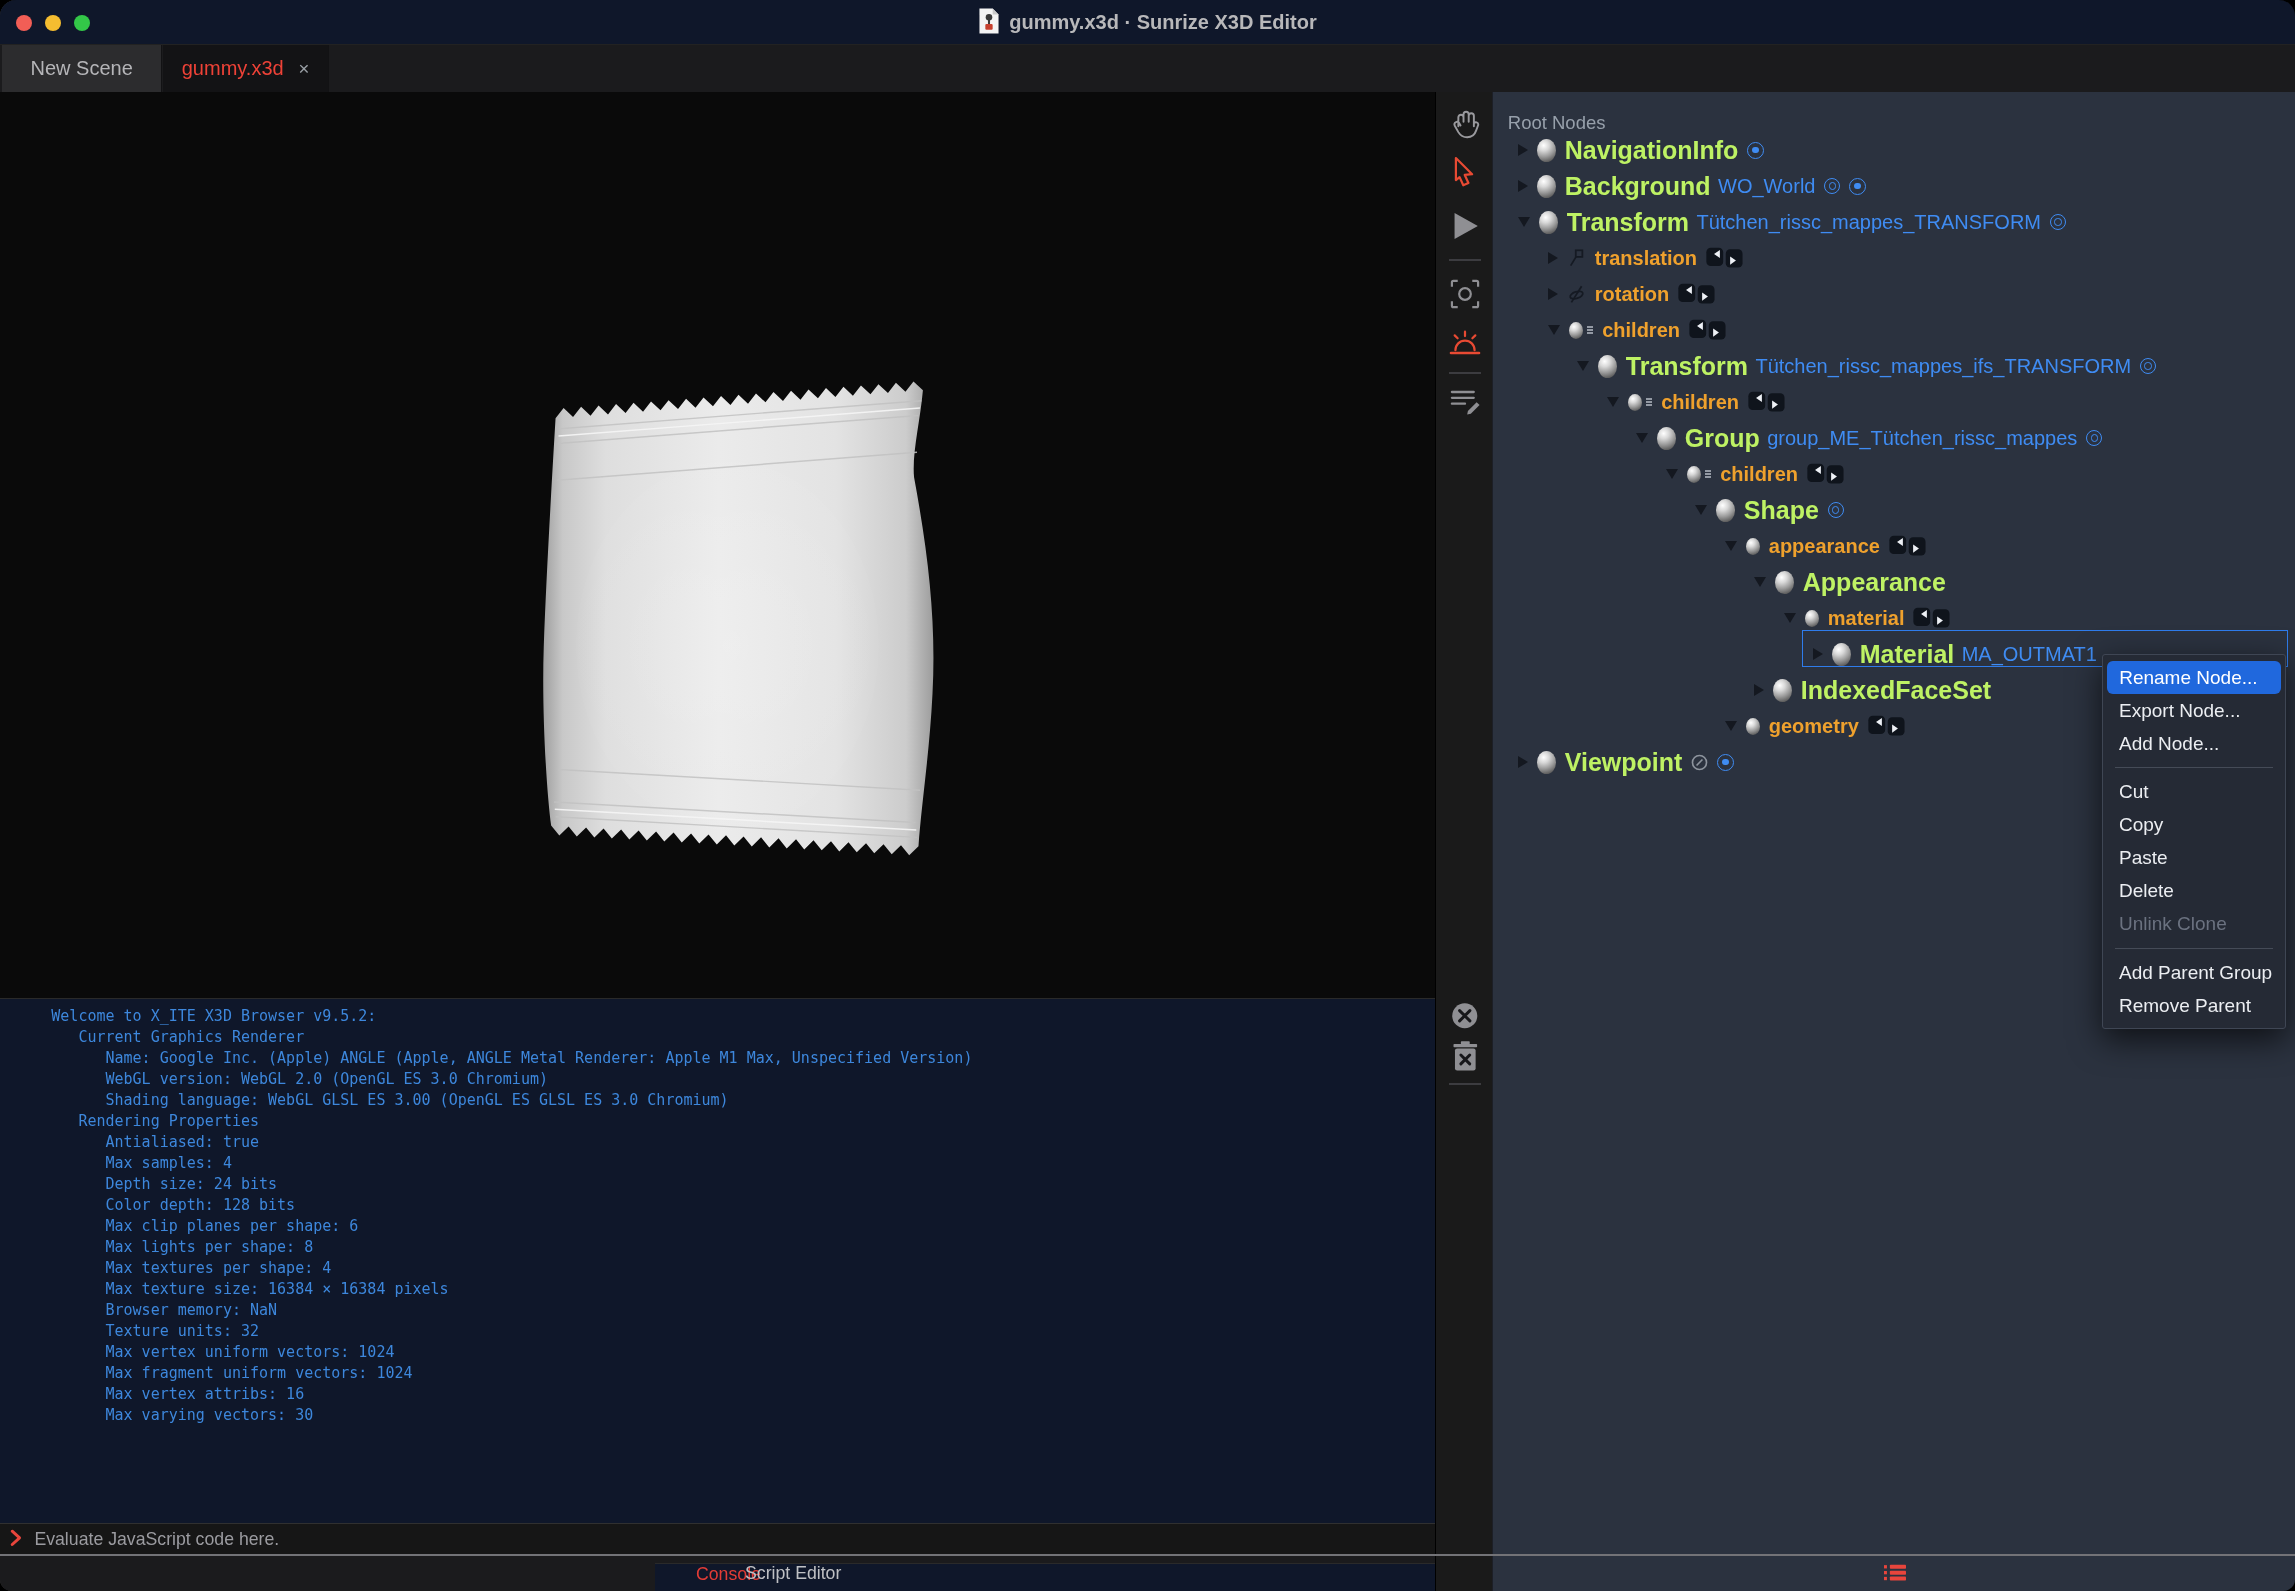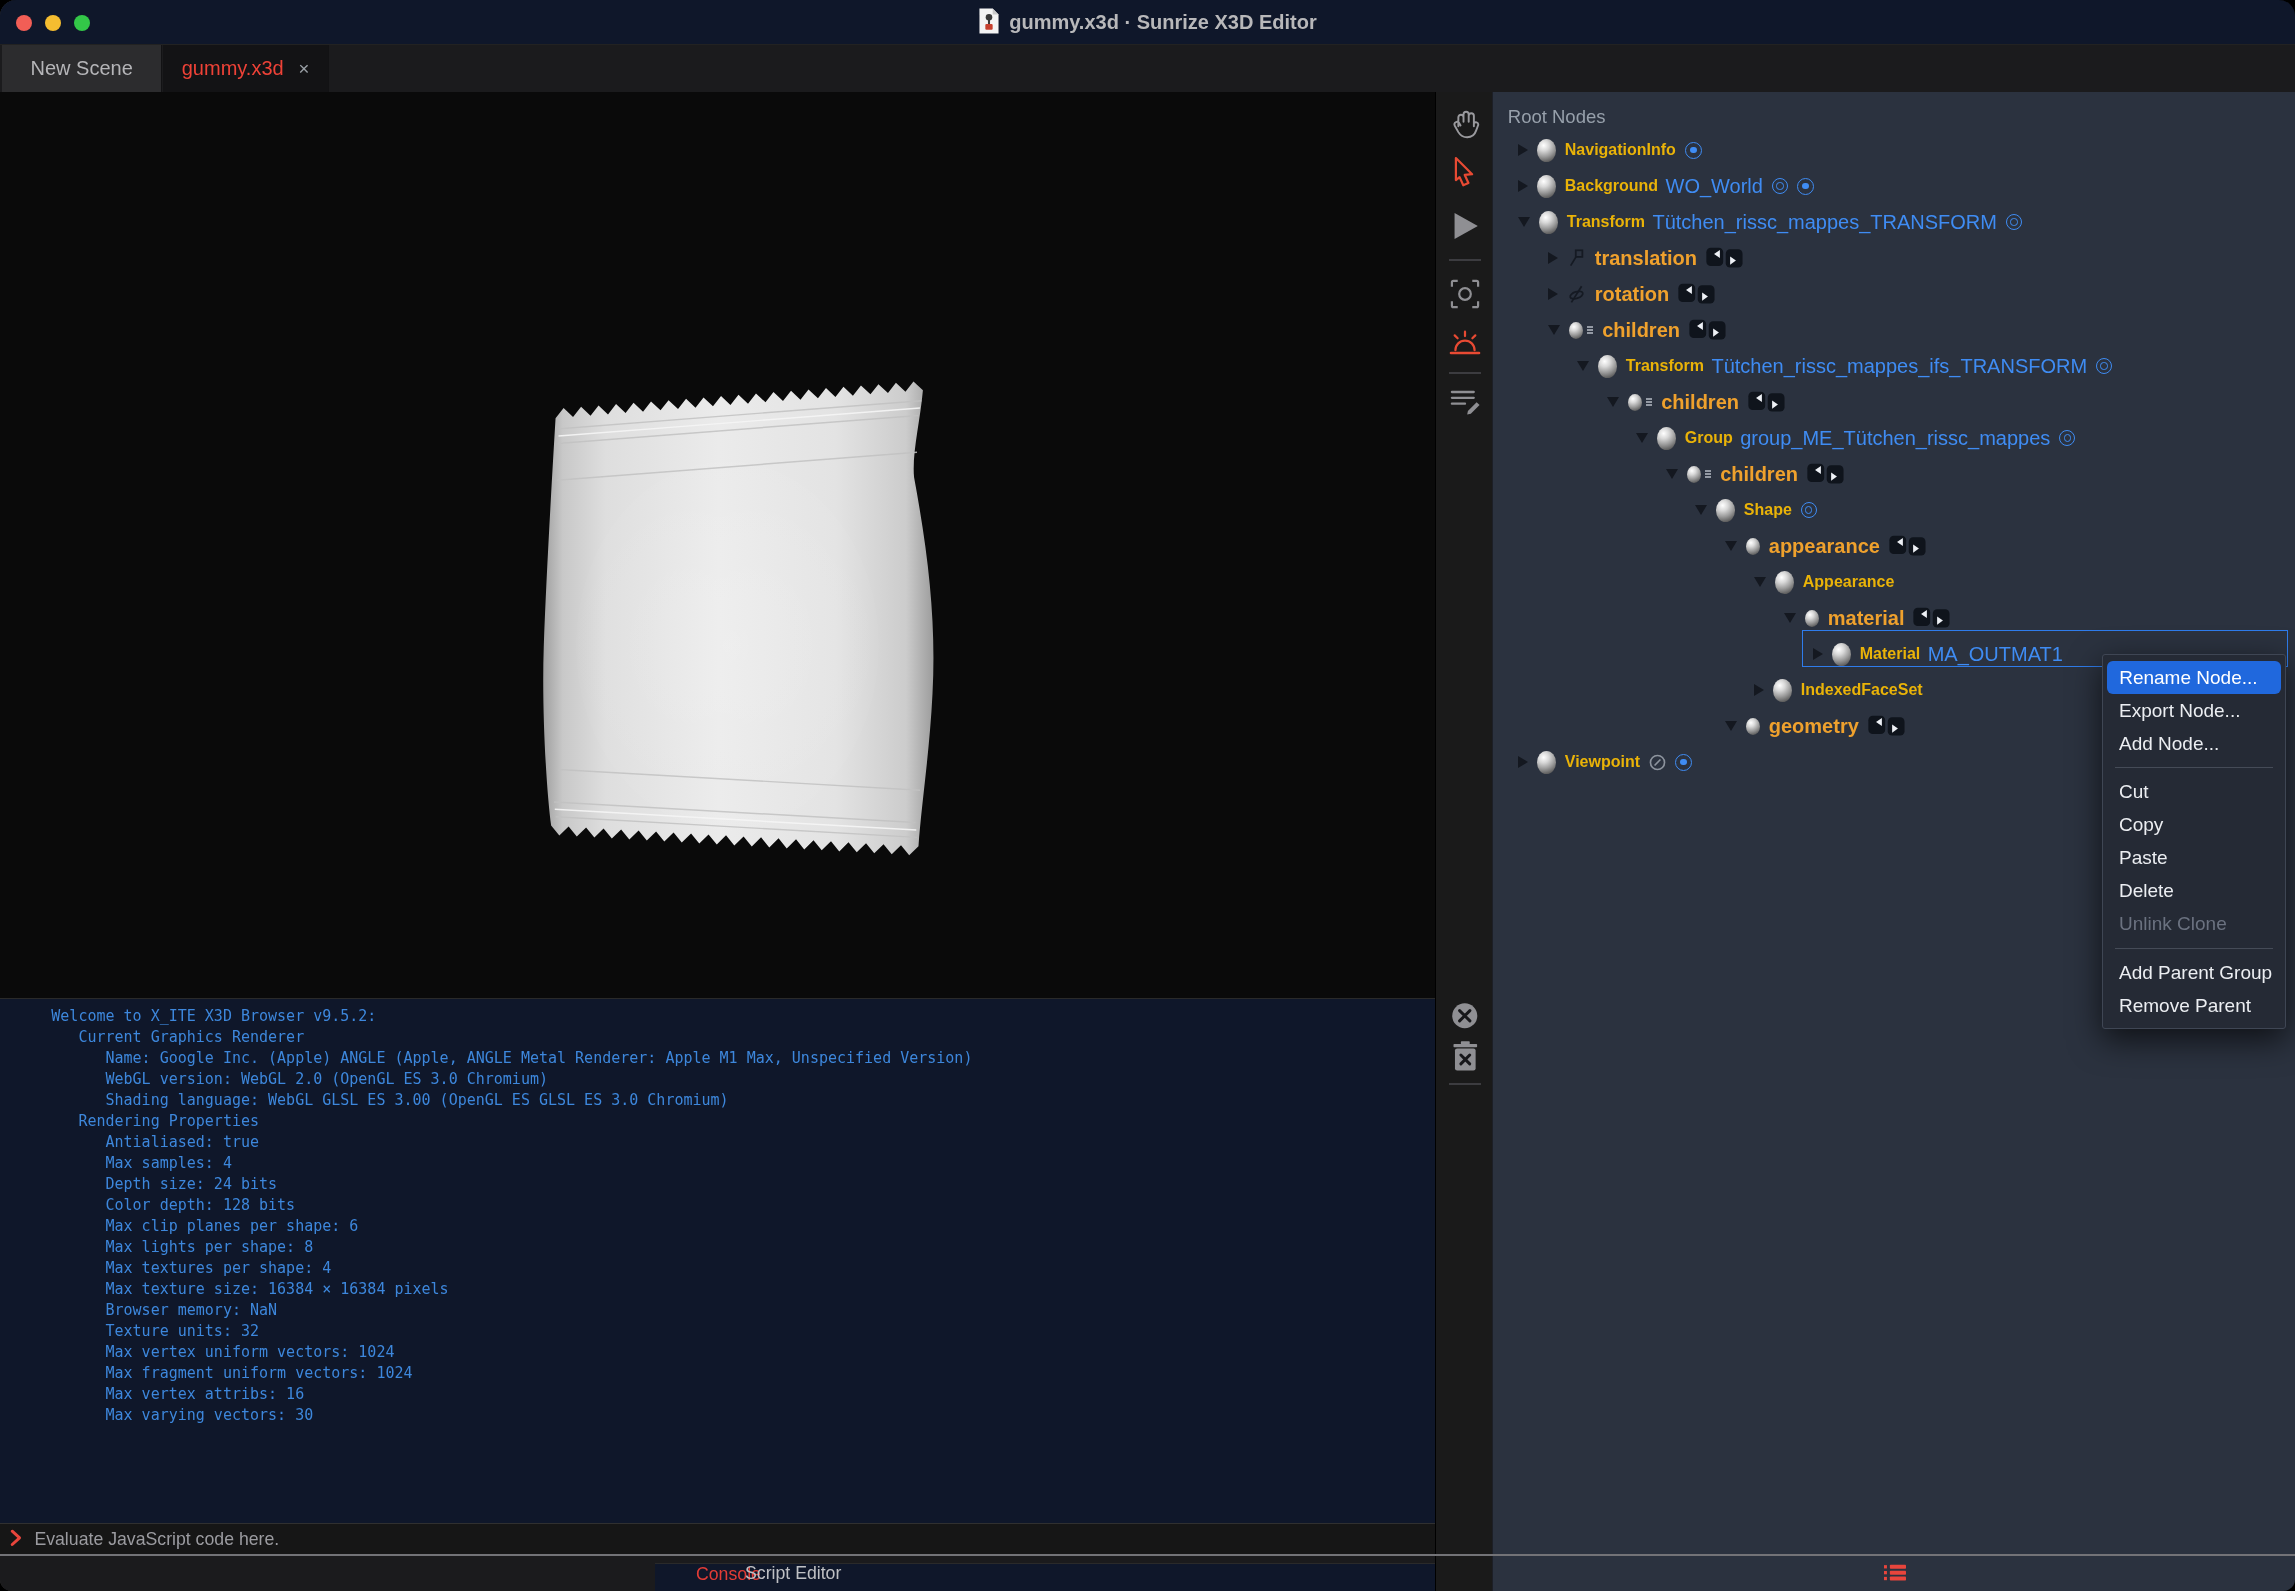--- a/index.html
+++ b/index.html
@@ -33,33 +33,33 @@
   .bottombar{position:absolute;left:0;top:1556px;width:1492px;height:35px;background:#1b1b1d;}
   .btab{position:absolute;top:7.4px;font-size:17.7px;}
   .btab.console{left:655px;color:#e23c36;}
   .btab.script{left:745px;color:#bfc0c4;}
   
   .strip{position:absolute;left:1435px;top:92px;width:58px;height:1500px;background:#1a1a1a;border-left:0.7px solid #000;}
   .tool{position:absolute;left:0;width:58px;display:flex;justify-content:center;}
   .tsep{position:absolute;left:12.5px;width:32px;height:1.5px;background:#3c3c40;}
   
   .panel{position:absolute;left:1492px;top:92px;width:803px;height:1500px;background:#2b323f;border-left:0.7px solid #1c1f27;}
-  .panel-header{position:absolute;left:14.8px;top:14px;color:#97a0ab;font-size:18.5px;}
+  .panel-header{position:absolute;left:14.8px;top:20px;color:#97a0ab;font-size:18.5px;}
   #tree-rows{position:absolute;left:0;top:40px;right:0;}
   .trow{display:flex;align-items:center;gap:8.9px;height:36px;}
   .arrow{width:0;height:0;border-style:solid;flex:none;}
   .arrow.collapsed{border-width:6.6px 0 6.6px 10.3px;border-color:transparent transparent transparent #141820;}
   .arrow.expanded{border-width:10.3px 6.6px 0 6.6px;border-color:#141820 transparent transparent transparent;}
   .nicon.sphere{width:19px;height:23px;border-radius:50%;flex:none;
     background:radial-gradient(circle at 35% 28%,#ffffff 0%,#d8d8d8 26%,#9a9a9a 55%,#5f5f5f 80%,#3f3f3f 100%);}
   .nicon.sphere.sm{width:14px;height:17px;}
   .bars{display:flex;flex-direction:column;gap:1.5px;margin-left:-4.4px;flex:none;}
   .bars b{width:5.9px;height:1.8px;background:#949aa4;display:block;}
   .nicon.glyph{flex:none;display:flex;align-items:center;}
-  .ntype{color:#eab308;font-size:16px;font-weight:bold;white-space:nowrap;}
+  .ntype{color:#bef264;font-size:25px;font-weight:bold;white-space:nowrap;}
   .nname{color:#3f8cf3;font-size:20px;white-space:nowrap;margin-left:-1.5px;}
   .fname{color:#efa12d;font-size:20px;font-weight:bold;white-space:nowrap;}
   .ticn{flex:none;display:inline-flex;align-items:center;justify-content:center;}
   .eye{width:16px;height:16px;border:1.8px solid #3f8cf3;border-radius:50%;box-sizing:border-box;}
   .eye i{width:7.4px;height:7.4px;border:1.8px solid #3f8cf3;border-radius:50%;box-sizing:border-box;display:block;margin:1.5px auto;}
   .target{width:17px;height:17px;border:1.8px solid #3f8cf3;border-radius:50%;box-sizing:border-box;}
   .target i{width:6.6px;height:6.6px;background:#3f8cf3;border-radius:50%;display:block;margin:3.3px auto;}
   .selectbox{position:absolute;left:309px;top:538px;width:484px;height:35px;border:1.5px solid #2f7ceb;z-index:5;}
   .panel-bottom-icon{position:absolute;left:391px;top:1472px;}
   

